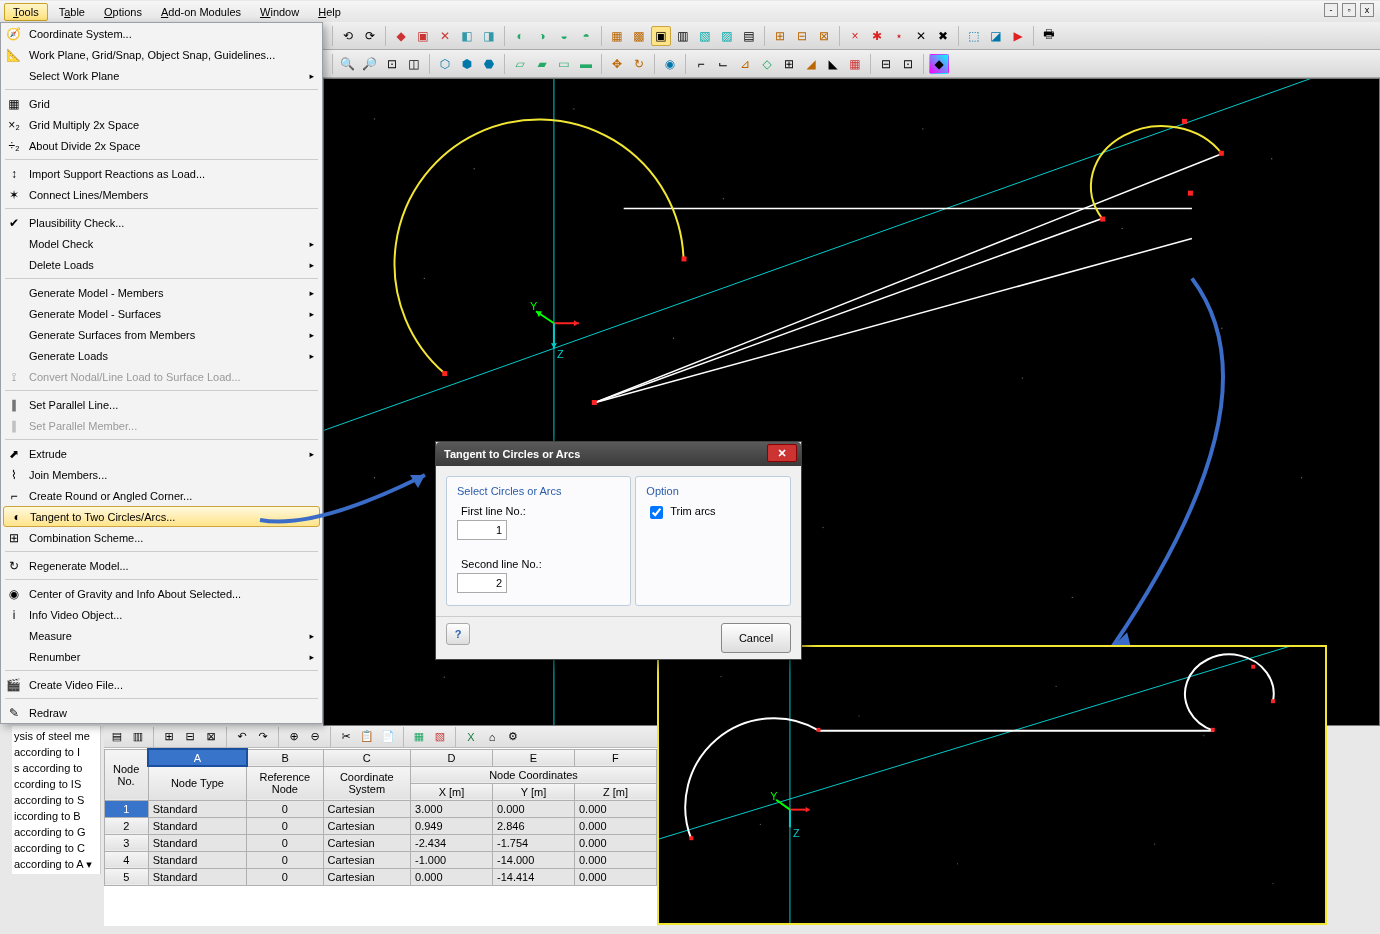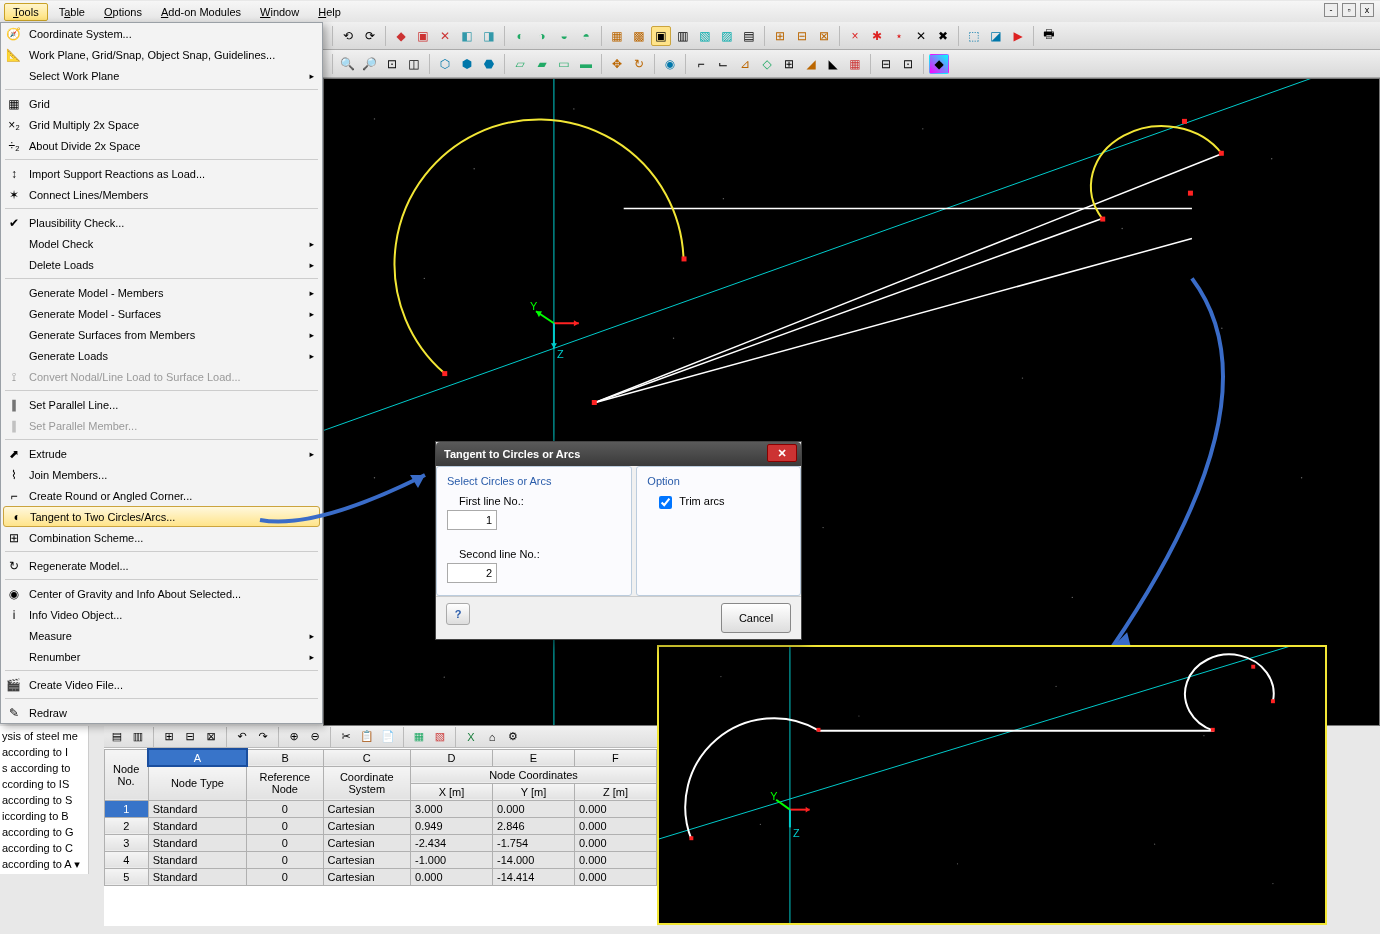--- a/index.html
+++ b/index.html
@@ -34,32 +34,32 @@
 .viewport svg { width: 100%; height: 100%; }
 
 
 .inset { position: absolute; top: 645px; left: 657px; width: 670px; height: 280px; background: #000; border: 2px solid #f2e635; z-index: 40; overflow: hidden; }
 .inset svg { width: 100%; height: 100%; }
 
 
 .dialog { position: absolute; top: 441px; left: 435px; width: 367px; background: #f0f0f0; border: 1px solid #444; box-shadow: 4px 4px 12px rgba(0,0,0,0.5); z-index: 60; }
 .dlg-title { background: linear-gradient(#5a5a5a,#3a3a3a); color: #fff; height: 24px; display: flex; align-items: center; padding: 0 8px; font-weight: bold; position: relative; border-radius: 4px 4px 0 0; }
 .dlg-close { position: absolute; right: 4px; top: 2px; width: 30px; height: 18px; background: #c33; color: #fff; border-radius: 2px; text-align: center; line-height: 16px; border: 1px solid #800; }
-.dlg-body { display: flex; gap: 4px; }
+.dlg-body { padding: 10px; display: flex; gap: 4px; }
 .groupbox { border: 1px solid #bcd; background: #fbfbfe; border-radius: 3px; padding: 8px 10px 12px; flex: 1; }
 .groupbox .gtitle { color: #2a5caa; font-weight: normal; margin-bottom: 8px; }
-.groupbox label { display: block; margin: 4px 12px 3px; }
+.groupbox label { display: block; margin: 4px 4px 3px; }
 .groupbox input[type="text"] { width: 50px; height: 20px; border: 1px solid #aaa; text-align: right; padding: 0 4px; background: #fff; }
 .groupbox input[type="checkbox"] { vertical-align: middle; margin-right: 4px; }
 .dlg-footer { border-top: 1px solid #ccc; padding: 6px 10px; display: flex; justify-content: space-between; }
 .dlg-footer .help { width: 24px; height: 22px; border: 1px solid #aaa; border-radius: 3px; text-align: center; line-height: 20px; color: #2a5caa; font-weight: bold; background: linear-gradient(#fff,#ddd); }
 .dlg-footer button { width: 70px; height: 30px; border: 1px solid #888; border-radius: 3px; background: linear-gradient(#fff,#ddd); }
 
 
-.sideleft { position: absolute; top: 726px; left: 0; width: 89px; font-size: 11px; line-height: 16px; padding: 2px; background: #fff; border-right: 1px solid #ccc; }
+.sideleft { position: absolute; top: 726px; left: 12px; width: 89px; font-size: 11px; line-height: 16px; padding: 2px; background: #fff; border-right: 1px solid #ccc; }
 
 
 .tablearea { position: absolute; top: 726px; left: 104px; width: 553px; height: 200px; background: #fff; }
 .tb-toolbar { height: 22px; background: linear-gradient(#f0f0f0,#dfdfdf); border-bottom: 1px solid #bbb; display: flex; align-items: center; gap: 3px; padding: 0 4px; }
 .tb-toolbar .tb-btn { width: 18px; height: 18px; font-size: 11px; }
 table.grid { border-collapse: collapse; width: 100%; font-size: 11px; }
 table.grid th, table.grid td { border: 1px solid #b0b0b0; height: 17px; padding: 0 4px; text-align: center; background: #e5e5e5; }
 table.grid th { background: linear-gradient(#f5f5f5,#e2e2e2); font-weight: normal; }
 table.grid th.selected { background: #3874c9; color: #fff; border: 2px solid #1a4e9e; }
 table.grid td.rownum { background: linear-gradient(#f5f5f5,#e2e2e2); }

